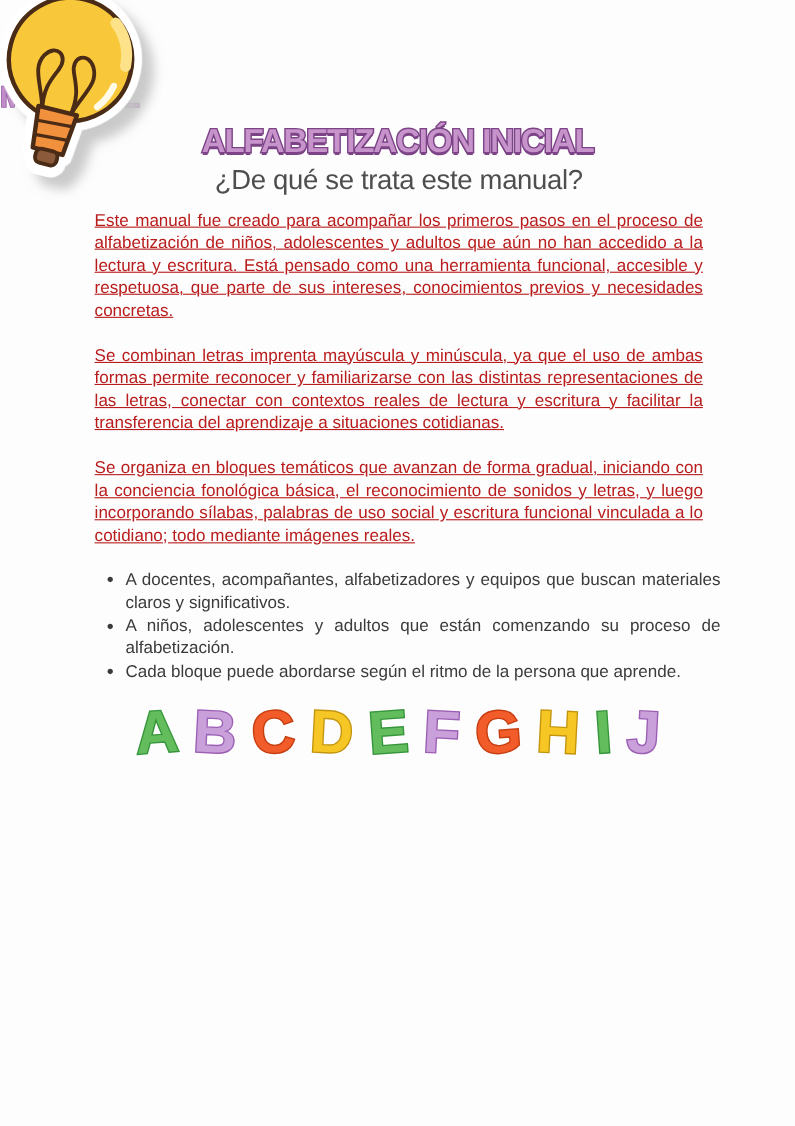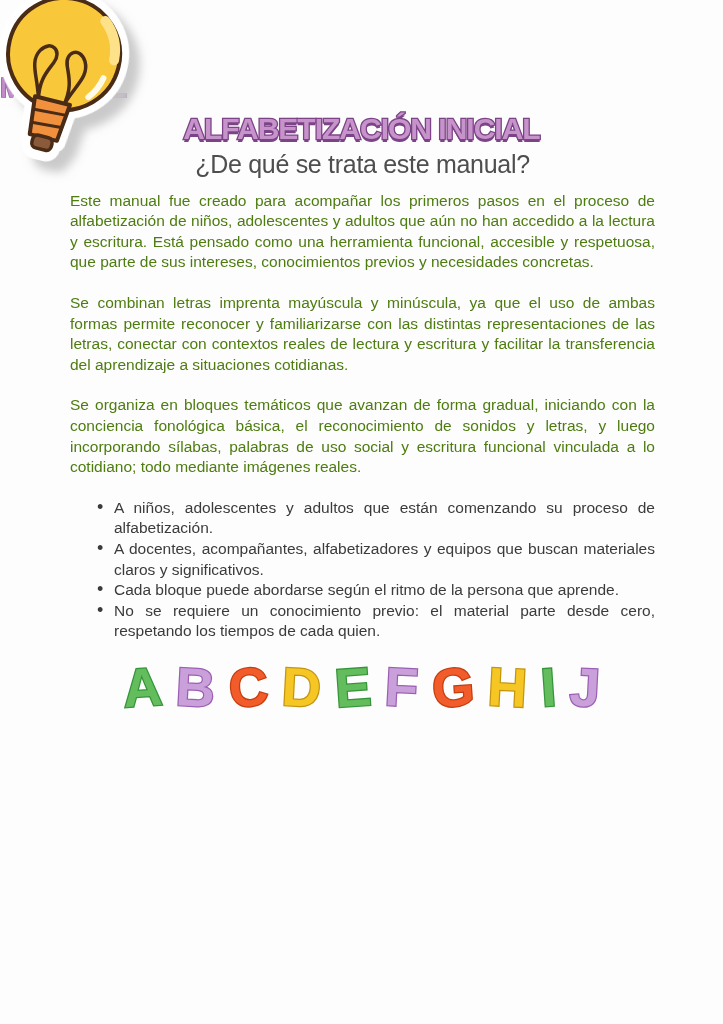--- a/index.html
+++ b/index.html
@@ -48,23 +48,24 @@
   .section-heading{
     text-align:center;
     font-size:25px;font-weight:400;
     color:#4e4e4e;
     letter-spacing:-0.3px;
     margin:4px 0 12px;
   }
   p.body{
     font-size:15.5px;
     line-height:20.6px;
-    color:#4d7c0f;
+    color:#b91c1c;
     text-align:justify;
-    margin:0 0 20px;
+    margin:0 16px 20px;
+    text-decoration:underline;
   }
   ul.bullets{
     list-style:none;
     margin:0;
     padding:0 0 0 26px;
   }
   ul.bullets li{
     position:relative;
     font-size:15.5px;
     line-height:20.6px;
@@ -135,27 +136,26 @@
   </header>
 
   <main class="content">
 
     <h2 class="section-heading">¿De qué se trata este manual?</h2>
     <p class="body">Este manual fue creado para acompañar los primeros pasos en el proceso de alfabetización de niños, adolescentes y adultos que aún no han accedido a la lectura y escritura. Está pensado como una herramienta funcional, accesible y respetuosa, que parte de sus intereses, conocimientos previos y necesidades concretas.</p>
     <p class="body">Se combinan letras imprenta mayúscula y minúscula, ya que el uso de ambas formas permite reconocer y familiarizarse con las distintas representaciones de las letras, conectar con contextos reales de lectura y escritura y facilitar la transferencia del aprendizaje a situaciones cotidianas.</p>
     <p class="body">Se organiza en bloques temáticos que avanzan de forma gradual, iniciando con la conciencia fonológica básica, el reconocimiento de sonidos y letras, y luego incorporando sílabas, palabras de uso social y escritura funcional vinculada a lo cotidiano; todo mediante imágenes reales.</p>
 
     <ul class="bullets">
+      <li>A docentes, acompañantes, alfabetizadores y equipos que buscan materiales claros y significativos.</li>
       <li>A niños, adolescentes y adultos que están comenzando su proceso de alfabetización.</li>
-      <li>A docentes, acompañantes, alfabetizadores y equipos que buscan materiales claros y significativos.</li>
     </ul>
 
     <ul class="bullets">
       <li>Cada bloque puede abordarse según el ritmo de la persona que aprende.</li>
-      <li>No se requiere un conocimiento previo: el material parte desde cero, respetando los tiempos de cada quien.</li>
     </ul>
 
   </main>
 
   <div class="alphabet">
       <span class="abc-letter" style="color: rgb(99, 189, 93); -webkit-text-stroke: 2.5px rgb(53, 149, 58);">A</span>
       <span class="abc-letter" style="color: rgb(201, 160, 217); -webkit-text-stroke: 2.5px rgb(156, 95, 181);">B</span>
       <span class="abc-letter" style="color: rgb(242, 92, 42); -webkit-text-stroke: 2.5px rgb(198, 61, 16);">C</span>
       <span class="abc-letter" style="color: rgb(246, 199, 36); -webkit-text-stroke: 2.5px rgb(195, 149, 15);">D</span>
       <span class="abc-letter" style="color: rgb(99, 189, 93); -webkit-text-stroke: 2.5px rgb(53, 149, 58);">E</span>

